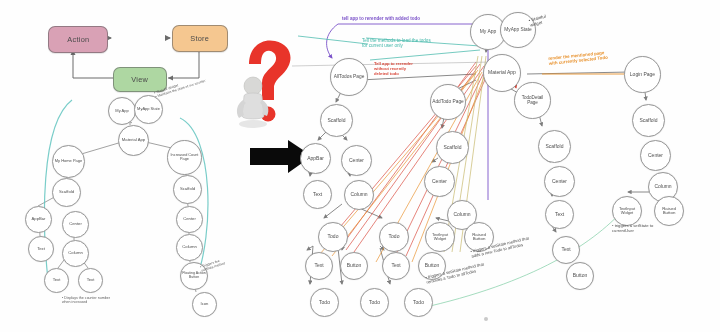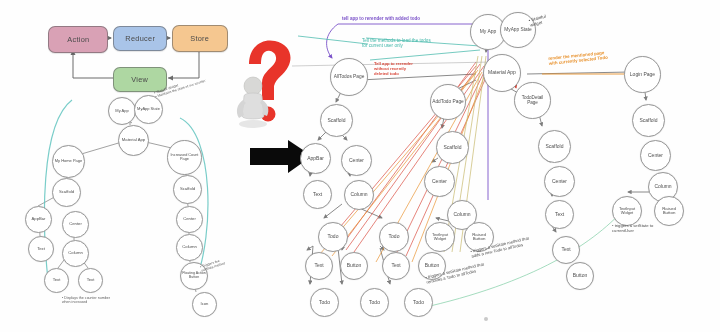--- a/index.html
+++ b/index.html
@@ -59,23 +59,20 @@
         <path d="M73,73 L73,48"></path>
       </g>
       <g fill="#6b6b6b">
         <path d="M168,73 l5,-2.5 l0,5 z"></path>
         <path d="M73,48 l-2.5,5 l5,0 z" transform="translate(0,-3)"></path>
       </g>
     </svg>
 
     <div class="rbox" style="left:48px;top:21px;width:58px;height:25px;background:#d9a1b5;">
       <span>Action</span>
-    </div>
-    <div class="rbox" style="left:113px;top:21px;width:52px;height:23px;background:#a9c4e8;">
-      <span>Reducer</span>
     </div>
     <div class="rbox" style="left:113px;top:62px;width:52px;height:23px;background:#aed7a2;">
       <span>View</span>
     </div>
     <div class="rbox" style="left:172px;top:20px;width:54px;height:25px;background:#f5c790;">
       <span>Store</span>
     </div>
   </div>
 
   <div class="qwrap">

